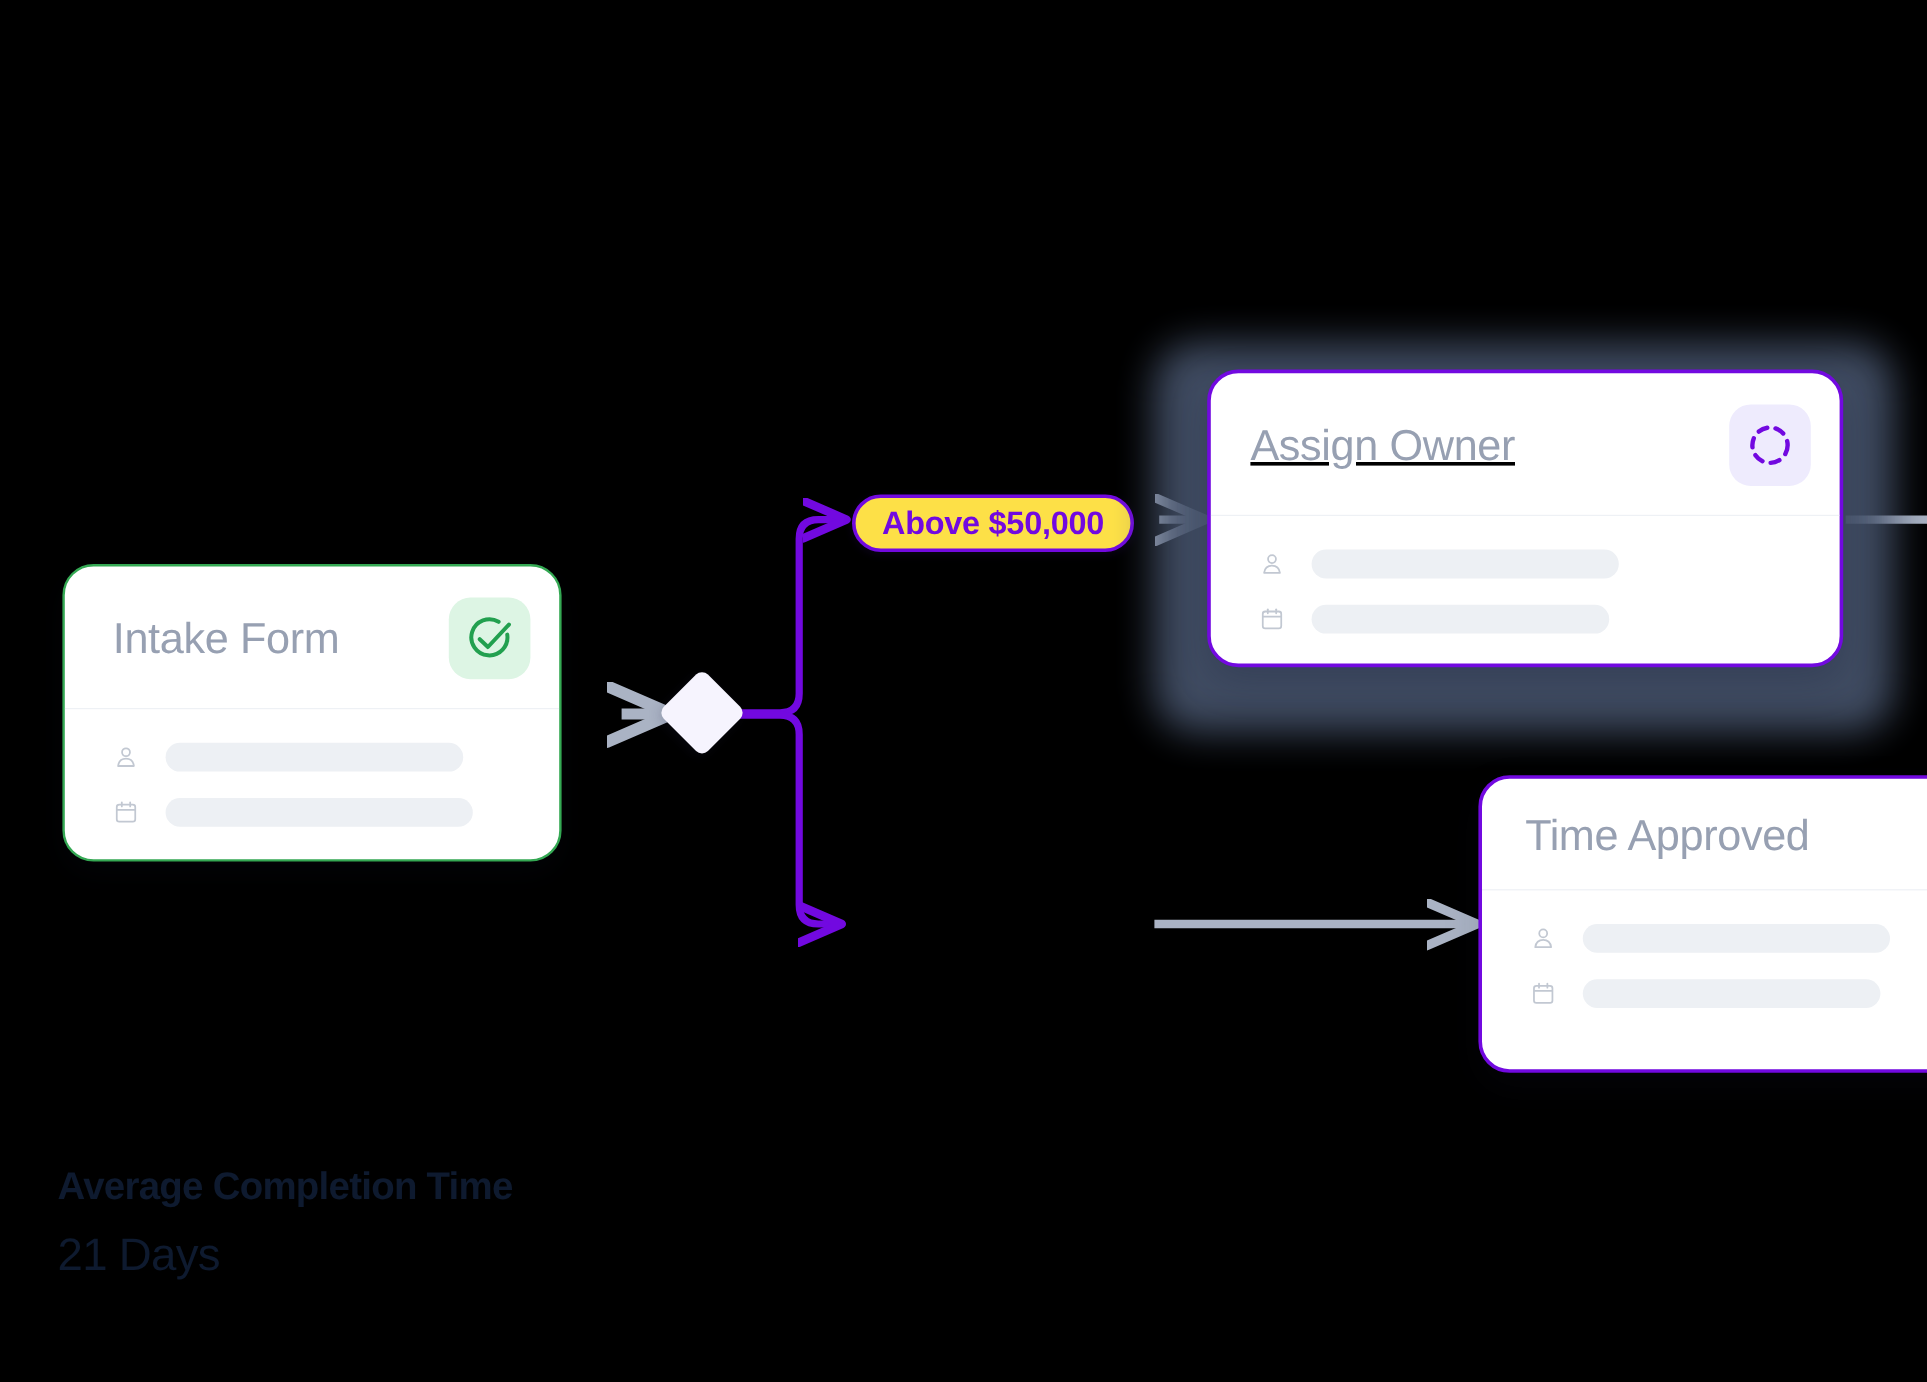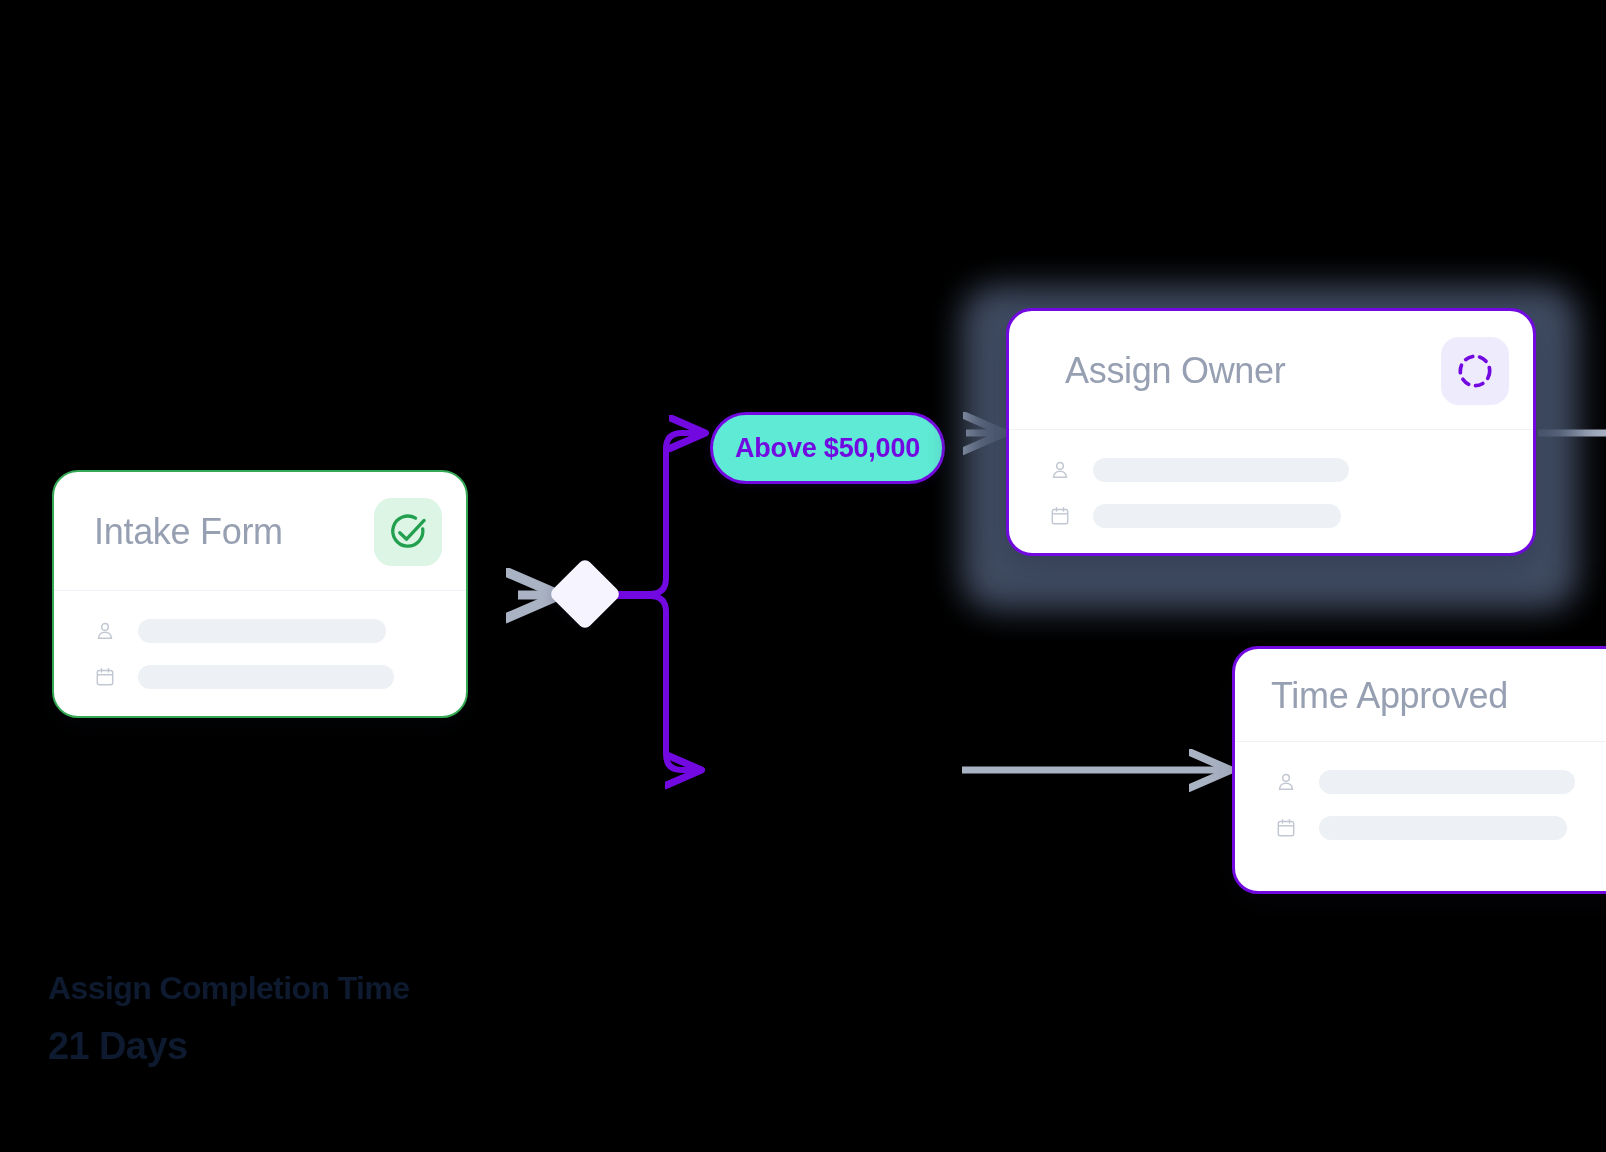--- a/index.html
+++ b/index.html
@@ -89,21 +89,21 @@
     background: #46536b;
     filter: blur(16px);
     opacity: 0.92;
   }
   #card-assign {
     left: 1006px; top: 308px;
     width: 530px; height: 248px;
     border: 3px solid #7209e0;
     box-shadow: 0 12px 30px rgba(25,30,60,0.25);
   }
-  #card-assign .card-head { padding-left: 56px; }
+  #card-assign .card-head { padding-left: 33px; text-decoration: underline; }
   #card-assign .skel-bar.b1 { width: 256px; }
   #card-assign .skel-bar.b2 { width: 248px; }
 
   #card-offer {
     left: 1232px; top: 646px;
     width: 530px; height: 248px;
     border: 3px solid #7209e0;
     box-shadow: 0 12px 30px rgba(25,30,60,0.14);
   }
   #card-offer .card-head { padding-left: 36px; }
@@ -121,22 +121,22 @@
     box-shadow: 0 3px 10px rgba(40,40,80,0.18);
   }
 
   
   .pill {
     position: absolute;
     display: flex;
     align-items: center;
     justify-content: center;
     height: 42px;
-    padding: 12px 22px;
-    background: #5eead4;
+    padding: 0 22px;
+    background: #fde047;
     border: 3px solid #7209e0;
     border-radius: 999px;
     color: #7209e0;
     font-size: 27px;
     font-weight: 700;
     letter-spacing: -0.2px;
     white-space: nowrap;
     box-shadow: 0 2px 8px rgba(60,20,140,0.18);
   }
   #pill-above { left: 710px; top: 412px; }
@@ -157,21 +157,21 @@
     color: #0e1a2f;
   }
   #stat-label {
     font-size: 32px;
     font-weight: 700;
     letter-spacing: -0.6px;
     line-height: 1.25;
   }
   #stat-value {
     font-size: 38px;
-    font-weight: 700;
+    font-weight: 400;
     letter-spacing: -0.6px;
     line-height: 1.3;
     margin-top: 14px;
   }
 </style>
 </head>
 <body>
 
 <div id="canvas">
 
@@ -283,17 +283,17 @@
           <line x1="3.6" y1="9.6" x2="20.4" y2="9.6" stroke="#c2c8d2" stroke-width="1.6"></line>
           <line x1="8.2" y1="3" x2="8.2" y2="6.6" stroke="#c2c8d2" stroke-width="1.6" stroke-linecap="round"></line>
           <line x1="15.8" y1="3" x2="15.8" y2="6.6" stroke="#c2c8d2" stroke-width="1.6" stroke-linecap="round"></line>
         </svg>
         <div class="skel-bar b2"></div>
       </div>
     </div>
   </div>
 
   <div id="stat">
-    <div id="stat-label">Assign Completion Time</div>
+    <div id="stat-label">Average Completion Time</div>
     <div id="stat-value">21 Days</div>
   </div>
 
 </div>
 
 </body></html>

